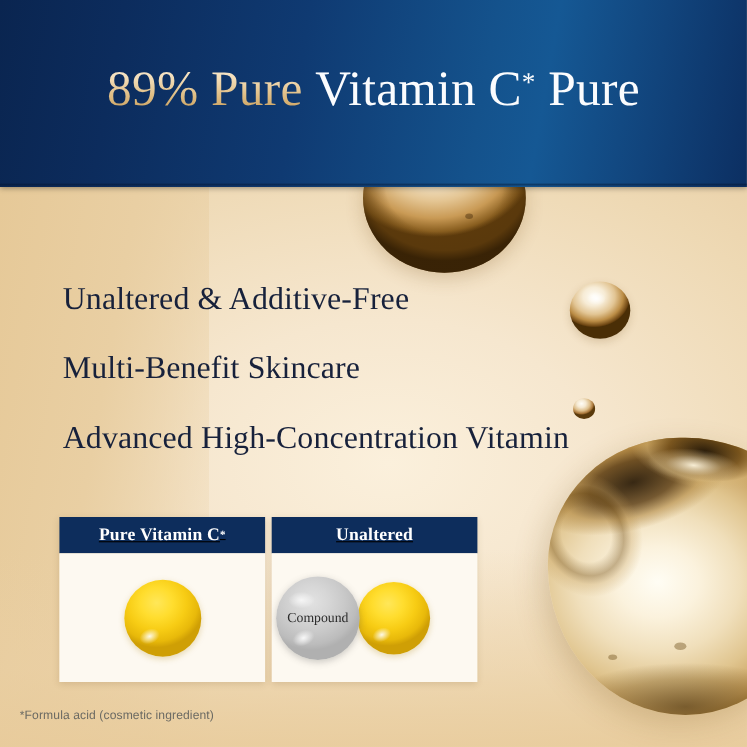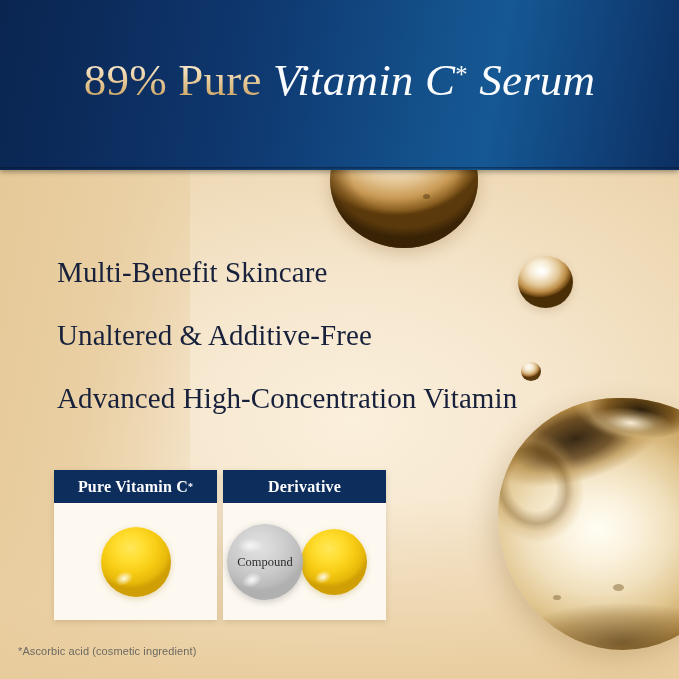--- a/index.html
+++ b/index.html
@@ -198,21 +198,20 @@
   }
   .t-gold {
     background: linear-gradient(to bottom, #fbf0dc 4%, #f2dcb6 34%, #e0bf87 62%, #cda463 88%);
     -webkit-background-clip: text;
     background-clip: text;
     color: transparent;
     -webkit-text-fill-color: transparent;
   }
   .t-white {
     color: #fbfcfe;
-    font-style: italic;
   }
   .t-sup {
     font-size: 0.55em;
     vertical-align: 0.5em;
     color: #fbfcfe;
   }
 
   
   .features {
     position: absolute;
@@ -227,23 +226,24 @@
     margin-bottom: 34px;
     letter-spacing: 0.1px;
     white-space: nowrap;
   }
 
   
   .table {
     position: absolute;
     left: 54px;
     top: 470px;
-    width: 332px;
+    width: 380px;
     display: flex;
     gap: 6px;
+    text-decoration: underline;
   }
   .col {
     flex: 1 1 0;
     display: flex;
     flex-direction: column;
     box-shadow: 0 2px 6px rgba(110, 80, 34, 0.18);
   }
   .col-head {
     height: 33px;
     background: #0d2d5c;
@@ -362,57 +362,57 @@
     <div class="swirl-c"></div>
     <div class="swirl-d"></div>
     <div class="bottom-shade"></div>
     <div class="minidot d1"></div>
 
     <div class="minidot d3"></div>
   </div>
 
   <div class="banner">
     <div class="banner-title">
-      <span class="t-gold">89% Pure</span><span class="t-white">&nbsp;</span><span class="t-white">Vitamin C</span><span class="t-sup">*</span><span class="t-white">&nbsp;</span><span class="t-white">Serum</span>
+      <span class="t-gold">89% Pure</span><span class="t-white">&nbsp;</span><span class="t-white">Vitamin C</span><span class="t-sup">*</span><span class="t-white">&nbsp;</span><span class="t-white">Pure</span>
     </div>
   </div>
 
   <div class="features">
+    <div class="feature-line">Unaltered &amp; Additive-Free</div>
     <div class="feature-line">Multi-Benefit Skincare</div>
-    <div class="feature-line">Unaltered &amp; Additive-Free</div>
     <div class="feature-line">Advanced High-Concentration Vitamin</div>
   </div>
 
   <div class="table">
 
     <div class="col">
       <div class="col-head">
         <span>Pure Vitamin C</span>
           <span class="t-sup">*</span>
       </div>
       <div class="col-body">
         <div class="sphere sphere-yellow s-pure">
           <div class="gloss"></div>
         </div>
       </div>
     </div>
 
     <div class="col">
       <div class="col-head">
-        <span>Derivative</span>
+        <span>Unaltered</span>
       </div>
       <div class="col-body">
         <div class="sphere sphere-yellow s-deriv-yellow">
           <div class="gloss"></div>
         </div>
         <div class="sphere sphere-gray s-comp">
           <div class="gloss2"></div>
           <div class="gloss"></div>
           <div class="comp-label">Compound</div>
         </div>
       </div>
     </div>
 
   </div>
 
-  <div class="footnote">*Ascorbic acid (cosmetic ingredient)</div>
+  <div class="footnote">*Formula acid (cosmetic ingredient)</div>
 
 </div>
 
 </body></html>

